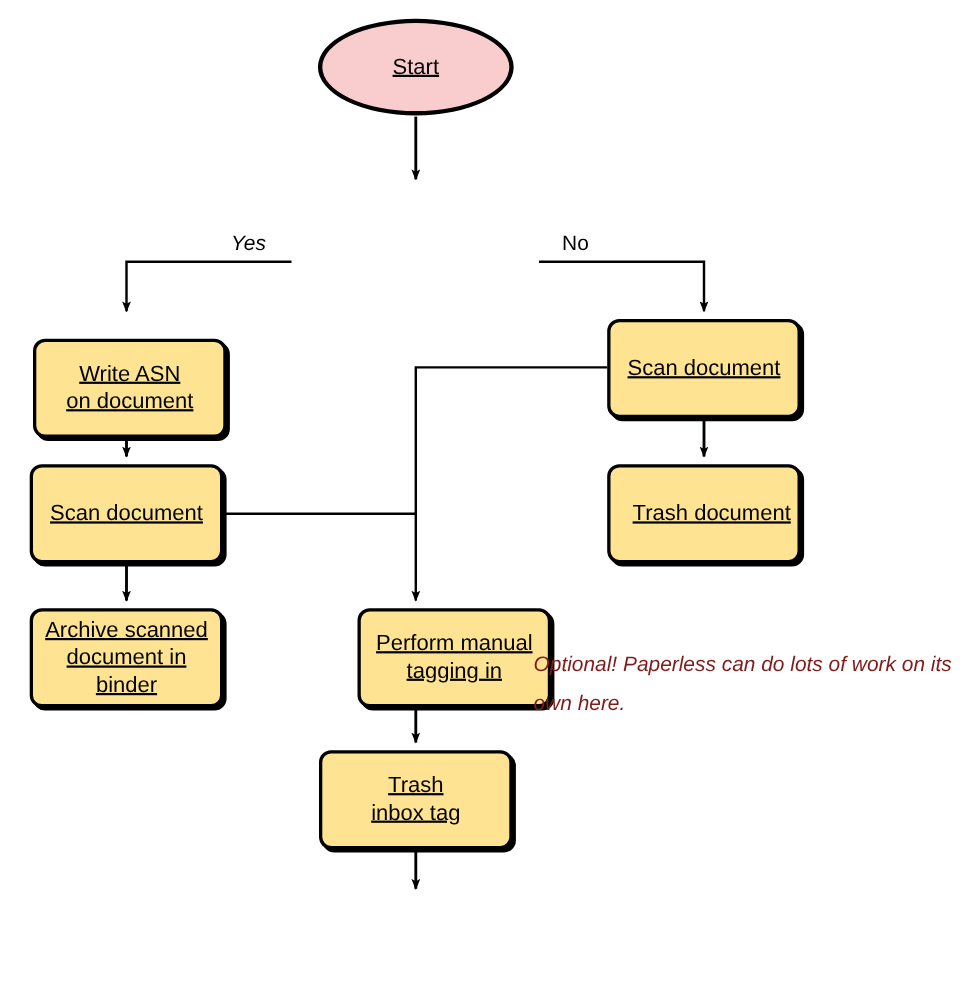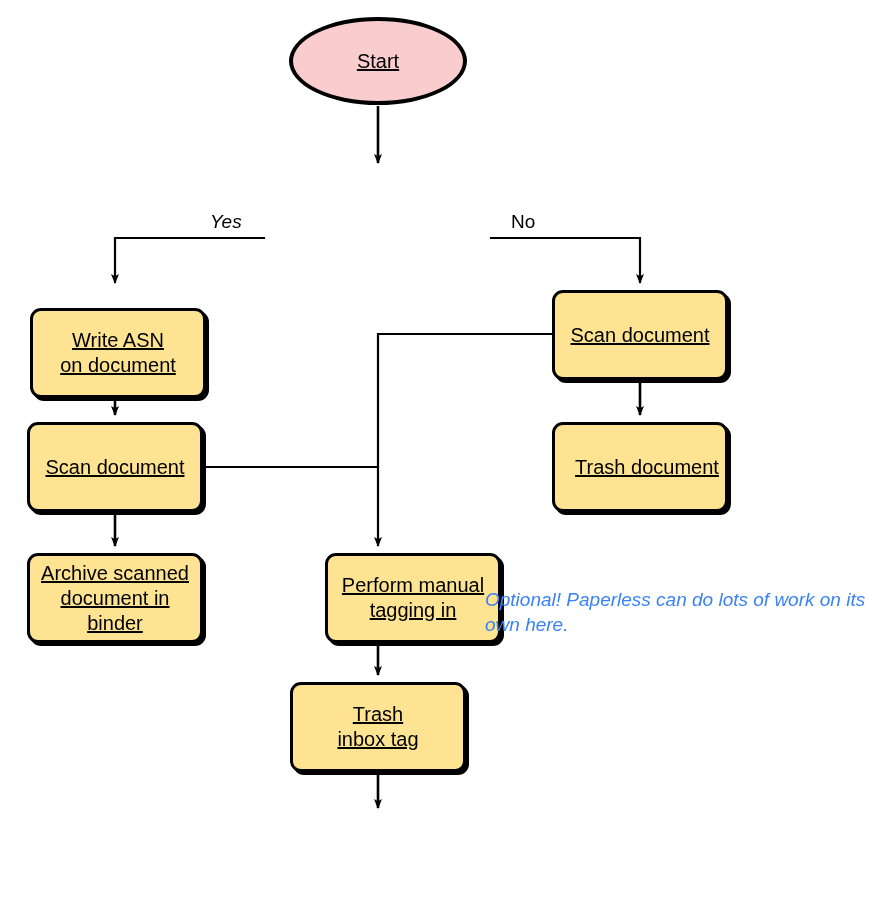--- a/index.html
+++ b/index.html
@@ -71,23 +71,23 @@
     position: absolute;
     font-size: 19px;
     line-height: 22px;
     color: #000000;
     white-space: nowrap;
     z-index: 3;
   }
   .annotation {
     position: absolute;
     font-size: 19px;
-    line-height: 25px;
+    line-height: 35px;
     font-style: italic;
-    color: #3b82f6;
+    color: #7f1d1d;
     z-index: 3;
   }
 </style>
 </head>
 <body>
 
 <div id="flowchart-canvas">
 
   <svg id="edge-layer" viewBox="0 0 888 907" width="888" height="907" xmlns="http://www.w3.org/2000/svg">
     <defs>

